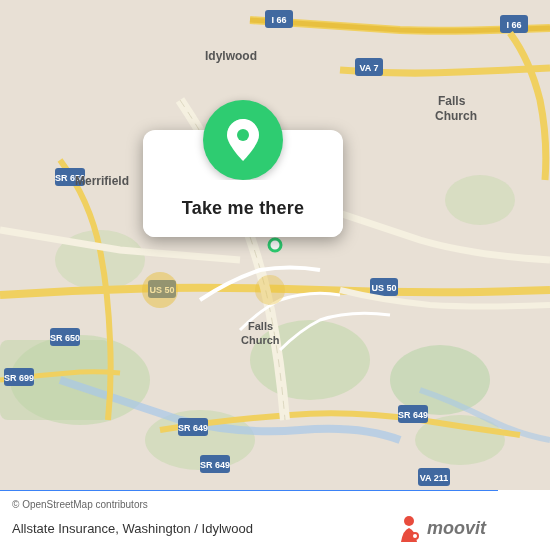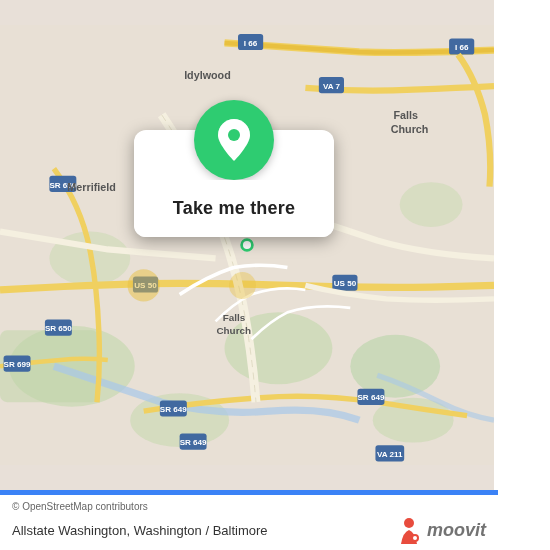--- a/index.html
+++ b/index.html
@@ -5,40 +5,40 @@
     * { margin: 0; padding: 0; box-sizing: border-box; }
     body {
       width: 550px;
       height: 550px;
       overflow: hidden;
       font-family: Arial, sans-serif;
       position: relative;
     }
 
     #map-container {
-      width: 494px;
+      width: 550px;
       height: 490px;
       position: relative;
       overflow: hidden;
       background-color: #e8e0d8;
     }
 
     
     #map-svg {
       width: 100%;
       height: 100%;
       position: absolute;
       top: 0; left: 0;
     }
 
     
     #popup-bubble {
       position: absolute;
       top: 130px;
-      left: 134px;
+      left: 143px;
       width: 200px;
       background: white;
       border-radius: 12px;
       box-shadow: 0 4px 16px rgba(0,0,0,0.35);
       display: flex;
       flex-direction: column;
       align-items: center;
       overflow: visible;
       z-index: 10;
     }
@@ -69,21 +69,21 @@
       cursor: pointer;
       text-align: center;
       letter-spacing: 0.2px;
     }
 
     
     #bottom-bar {
       width: 498px;
       height: 60px;
       background: white;
-      border-top: 5px solid #3b82f6;
+      border-top: 1px solid #3b82f6;
       display: flex;
       flex-direction: column;
       justify-content: center;
       padding: 0 12px;
       position: relative;
     }
 
     #attribution {
       font-size: 10px;
       color: #666;
@@ -216,21 +216,21 @@
         <circle cx="20" cy="18" r="6" fill="#2ecc71"></circle>
       </svg>
     </div>
     <button id="popup-button">Take me there</button>
   </div>
 </div>
 
 <div id="bottom-bar">
   <div id="attribution">© OpenStreetMap contributors</div>
   <div id="bottom-info-row">
-    <span id="location-text">Allstate Washington, Washington / Baltimore</span>
+    <span id="location-text">Allstate Insurance, Washington / Idylwood</span>
     <div id="moovit-logo">
 
       <svg id="moovit-icon" width="28" height="28" viewBox="0 0 28 28">
         <circle cx="14" cy="7" r="5" fill="#e84c3d"></circle>
         <path d="M6 28 Q8 16 14 14 Q20 16 22 28Z" fill="#e84c3d"></path>
         <circle cx="20" cy="22" r="4" fill="#e84c3d"></circle>
         <circle cx="20" cy="22" r="2" fill="white"></circle>
       </svg>
       <span id="moovit-wordmark">moovit</span>
     </div>

